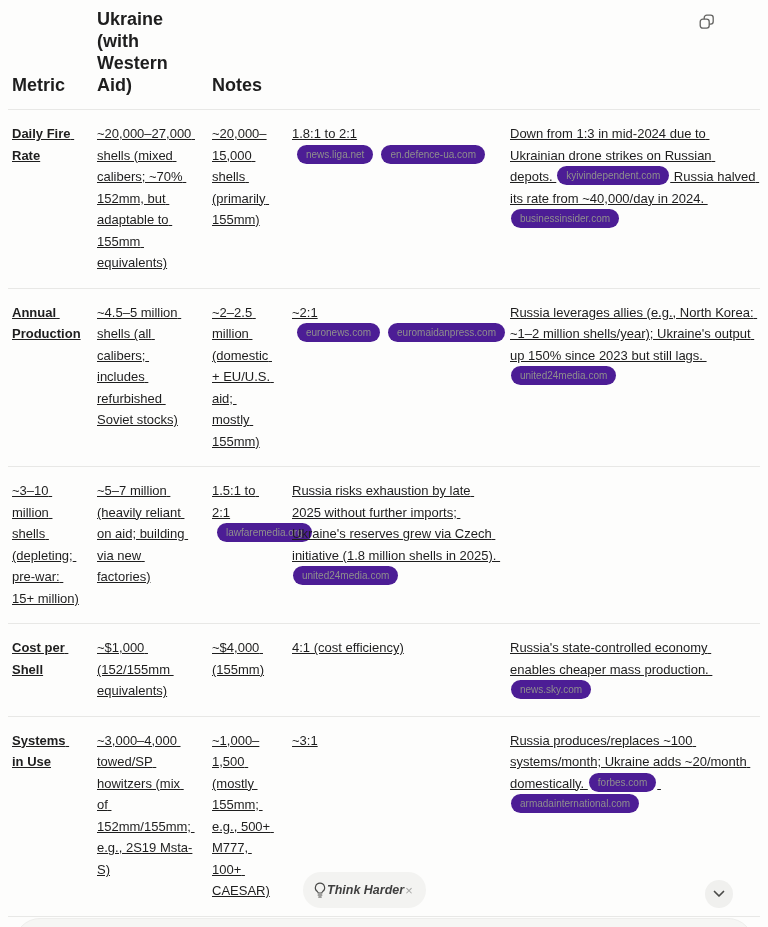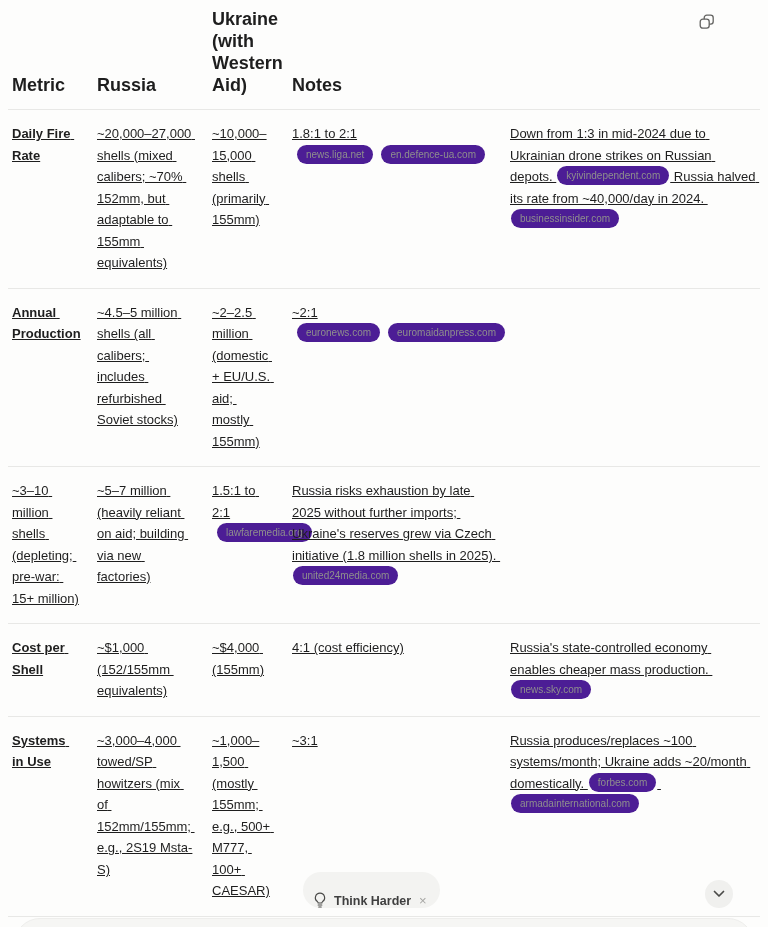--- a/index.html
+++ b/index.html
@@ -44,22 +44,23 @@
   }
   .badge-group { display:inline-flex; gap:6px; margin-left:4px; vertical-align:2px; }
   .copy-btn {
     position:absolute; left:698px; top:13px;
     width:18px; height:18px; cursor:pointer;
   }
   .chip {
     position:absolute; left:303px; top:872px;
     height:36px; padding:0 12px 0 10px;
     background:#f3f3f1; border-radius:18px;
-    display:flex; align-items:flex-end; gap:7px;
+    display:flex; align-items:center; 
     cursor:pointer;
+    font-style:italic;
   }
   .chip-label { font-size:12.5px; font-weight:600; color:#3f3f3f; }
   .chip-close { font-size:13px; color:#a6a6a4; cursor:pointer; padding:0 1px; }
   .scroll-btn {
     position:absolute; left:705px; top:880px;
     width:28px; height:28px; border-radius:50%;
     background:#f0f0ee;
     display:flex; align-items:center; justify-content:center;
     cursor:pointer;
   }
@@ -81,37 +82,37 @@
     <svg width="18" height="18" viewBox="0 0 18 18">
       <rect x="6.2" y="2.2" width="9" height="9" rx="2.6" fill="none" stroke="#636361" stroke-width="1.3"></rect>
       <rect x="2.2" y="6.2" width="9" height="9" rx="2.6" fill="#fdfdfc" stroke="#636361" stroke-width="1.3"></rect>
     </svg>
   </span>
 </div>
 
 <div class="table-wrap">
   <div class="grid-row header-row">
     <div class="hcell">Metric</div>
-    <div class="hcell">Russia</div>
     <div class="hcell">Ukraine (with Western Aid)</div>
     <div class="hcell">Notes</div>
   </div>
   <div>
       <div class="grid-row">
         <div class="cell metric">Daily Fire Rate</div>
         <div class="cell">~20,000–27,000 shells (mixed calibers; ~70% 152mm, but adaptable to 155mm equivalents)</div>
-        <div class="cell">~10,000–15,000 shells (primarily 155mm)</div>
+        <div class="cell">~20,000–15,000 shells (primarily 155mm)</div>
         <div class="cell"><span>1.8:1 to 2:1</span><span class="badge-group"><span class="badge">news.liga.net</span><span class="badge">en.defence-ua.com</span></span></div>
         <div class="cell notes"><span>Down from 1:3 in mid-2024 due to Ukrainian drone strikes on Russian depots. </span><span class="badge">kyivindependent.com</span><span> Russia halved its rate from ~40,000/day in 2024. </span><span class="badge">businessinsider.com</span></div>
       </div>
       <div class="grid-row">
         <div class="cell metric">Annual Production</div>
         <div class="cell">~4.5–5 million shells (all calibers; includes refurbished Soviet stocks)</div>
         <div class="cell">~2–2.5 million (domestic + EU/U.S. aid; mostly 155mm)</div>
         <div class="cell"><span>~2:1</span><span class="badge-group"><span class="badge">euronews.com</span><span class="badge">euromaidanpress.com</span></span></div>
+        <div class="cell notes"><span>Russia leverages allies (e.g., North Korea: ~1–2 million shells/year); Ukraine's output up 150% since 2023 but still lags. </span><span class="badge">united24media.com</span></div>
       </div>
       <div class="grid-row">
         <div class="cell">~3–10 million shells (depleting; pre-war: 15+ million)</div>
         <div class="cell">~5–7 million (heavily reliant on aid; building via new factories)</div>
         <div class="cell"><span>1.5:1 to 2:1</span><span class="badge-group"><span class="badge">lawfaremedia.org</span></span></div>
         <div class="cell notes"><span>Russia risks exhaustion by late 2025 without further imports; Ukraine's reserves grew via Czech initiative (1.8 million shells in 2025). </span><span class="badge">united24media.com</span></div>
       </div>
       <div class="grid-row">
         <div class="cell metric">Cost per Shell</div>
         <div class="cell">~$1,000 (152/155mm equivalents)</div>

